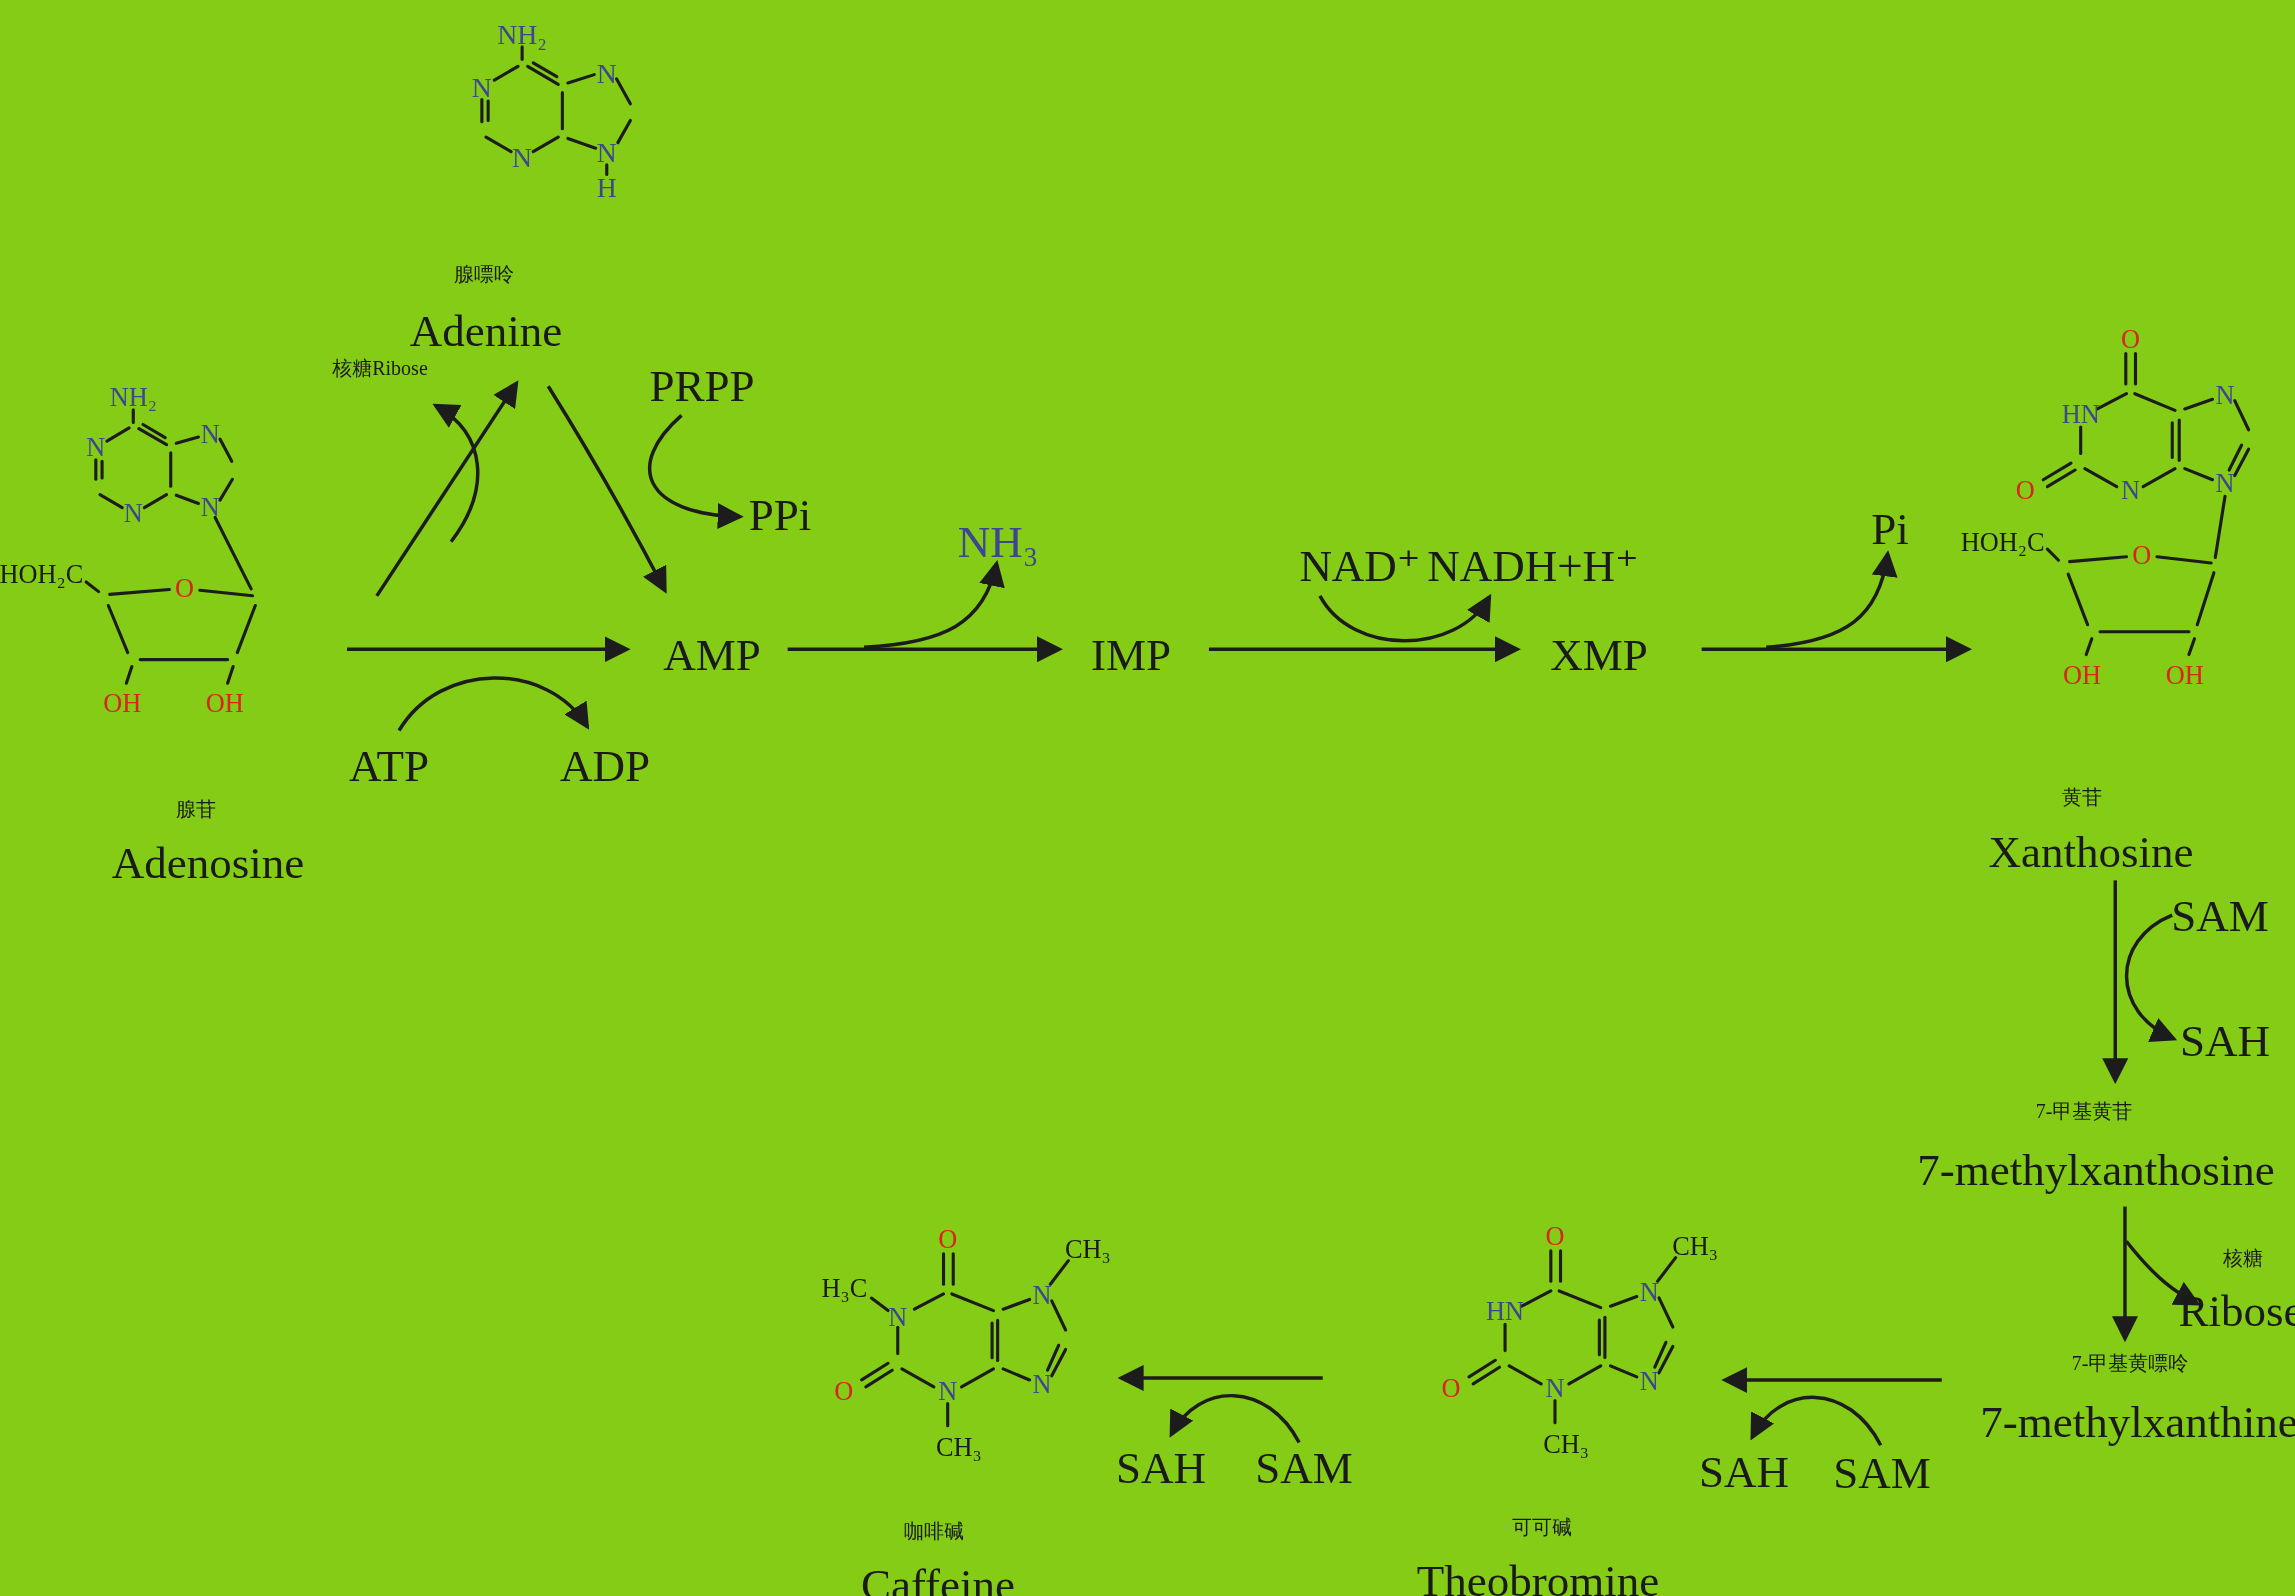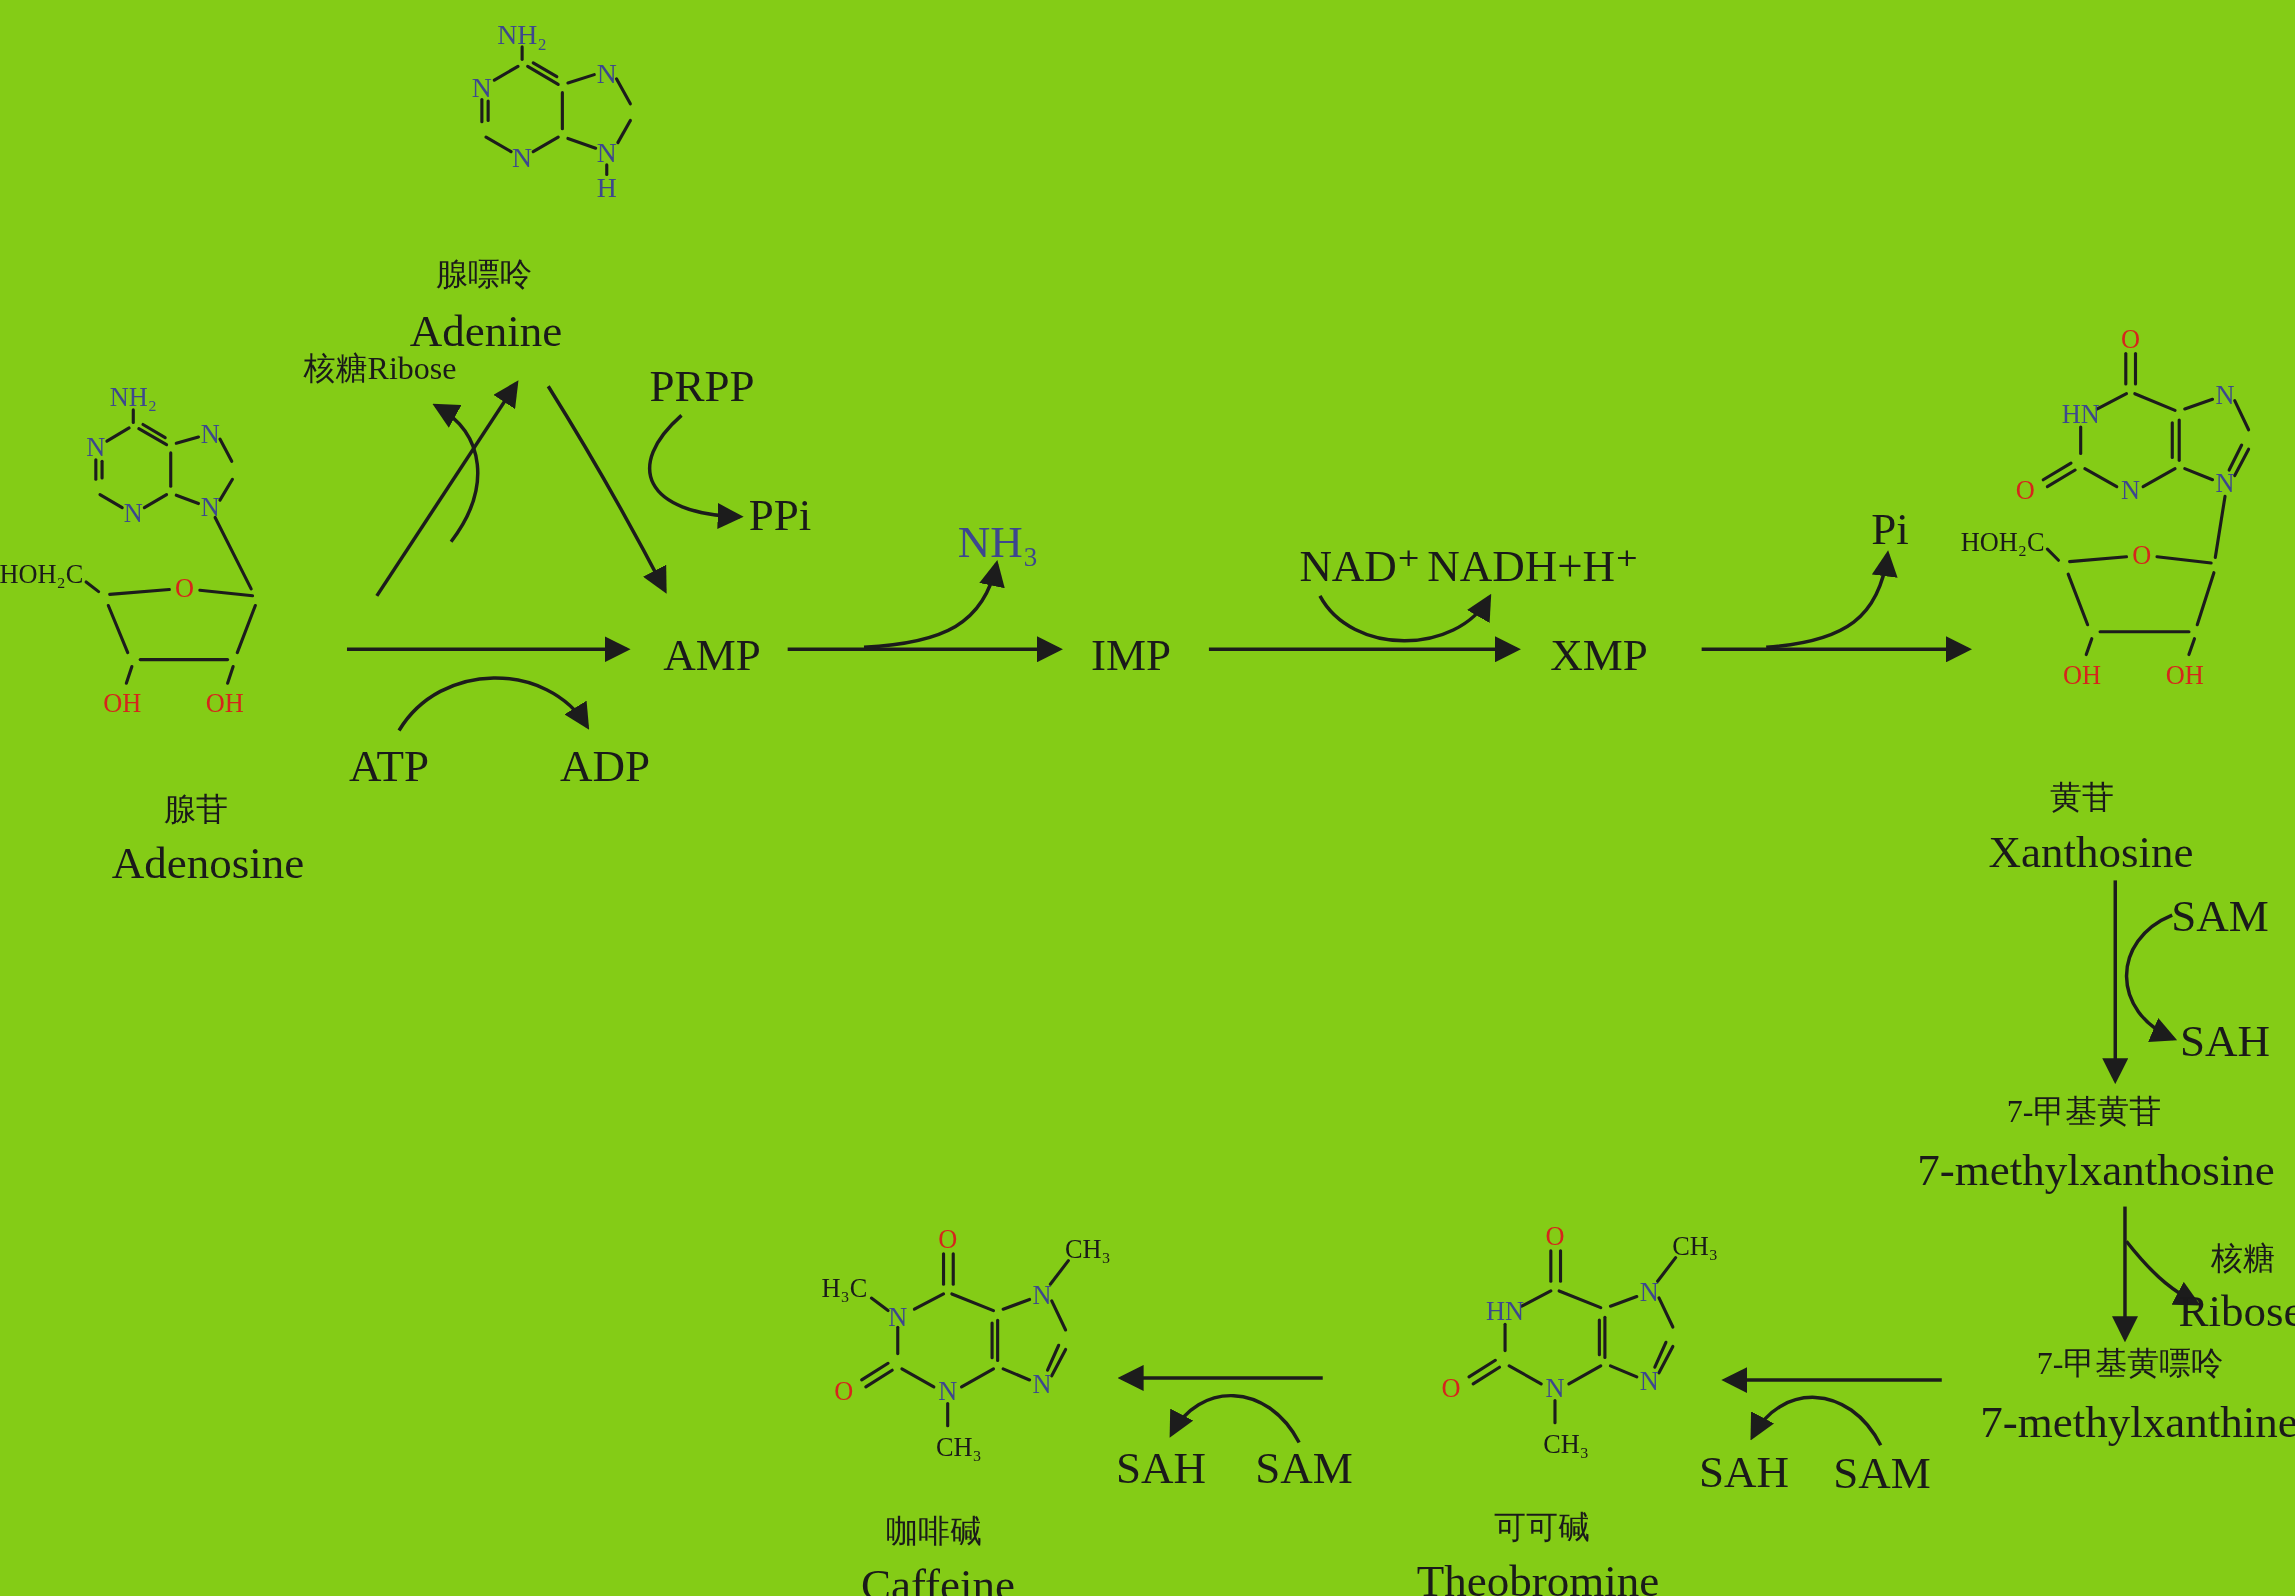--- a/index.html
+++ b/index.html
@@ -12,21 +12,21 @@
     overflow:hidden;
   }
   .lbl{
     position:absolute;
     transform:translate(-50%,-50%);
     font-size:45px;
     white-space:nowrap;
     color:#1a1a1a;
     line-height:1;
   }
-  .lbl.small{font-size:32px;}
+  .lbl.small{font-size:20px;}
   .lbl.blue{color:#3d478f;}
   svg{position:absolute;overflow:visible;}
   svg text{
     font-family:"Liberation Serif","DejaVu Serif",serif;
     fill:#1a1a1a;
     font-size:38px;
   }
   svg text.atom-n{fill:#3d478f;}
   svg text.atom-o{fill:#d6251c;}
   svg text.big{font-size:40px;}

